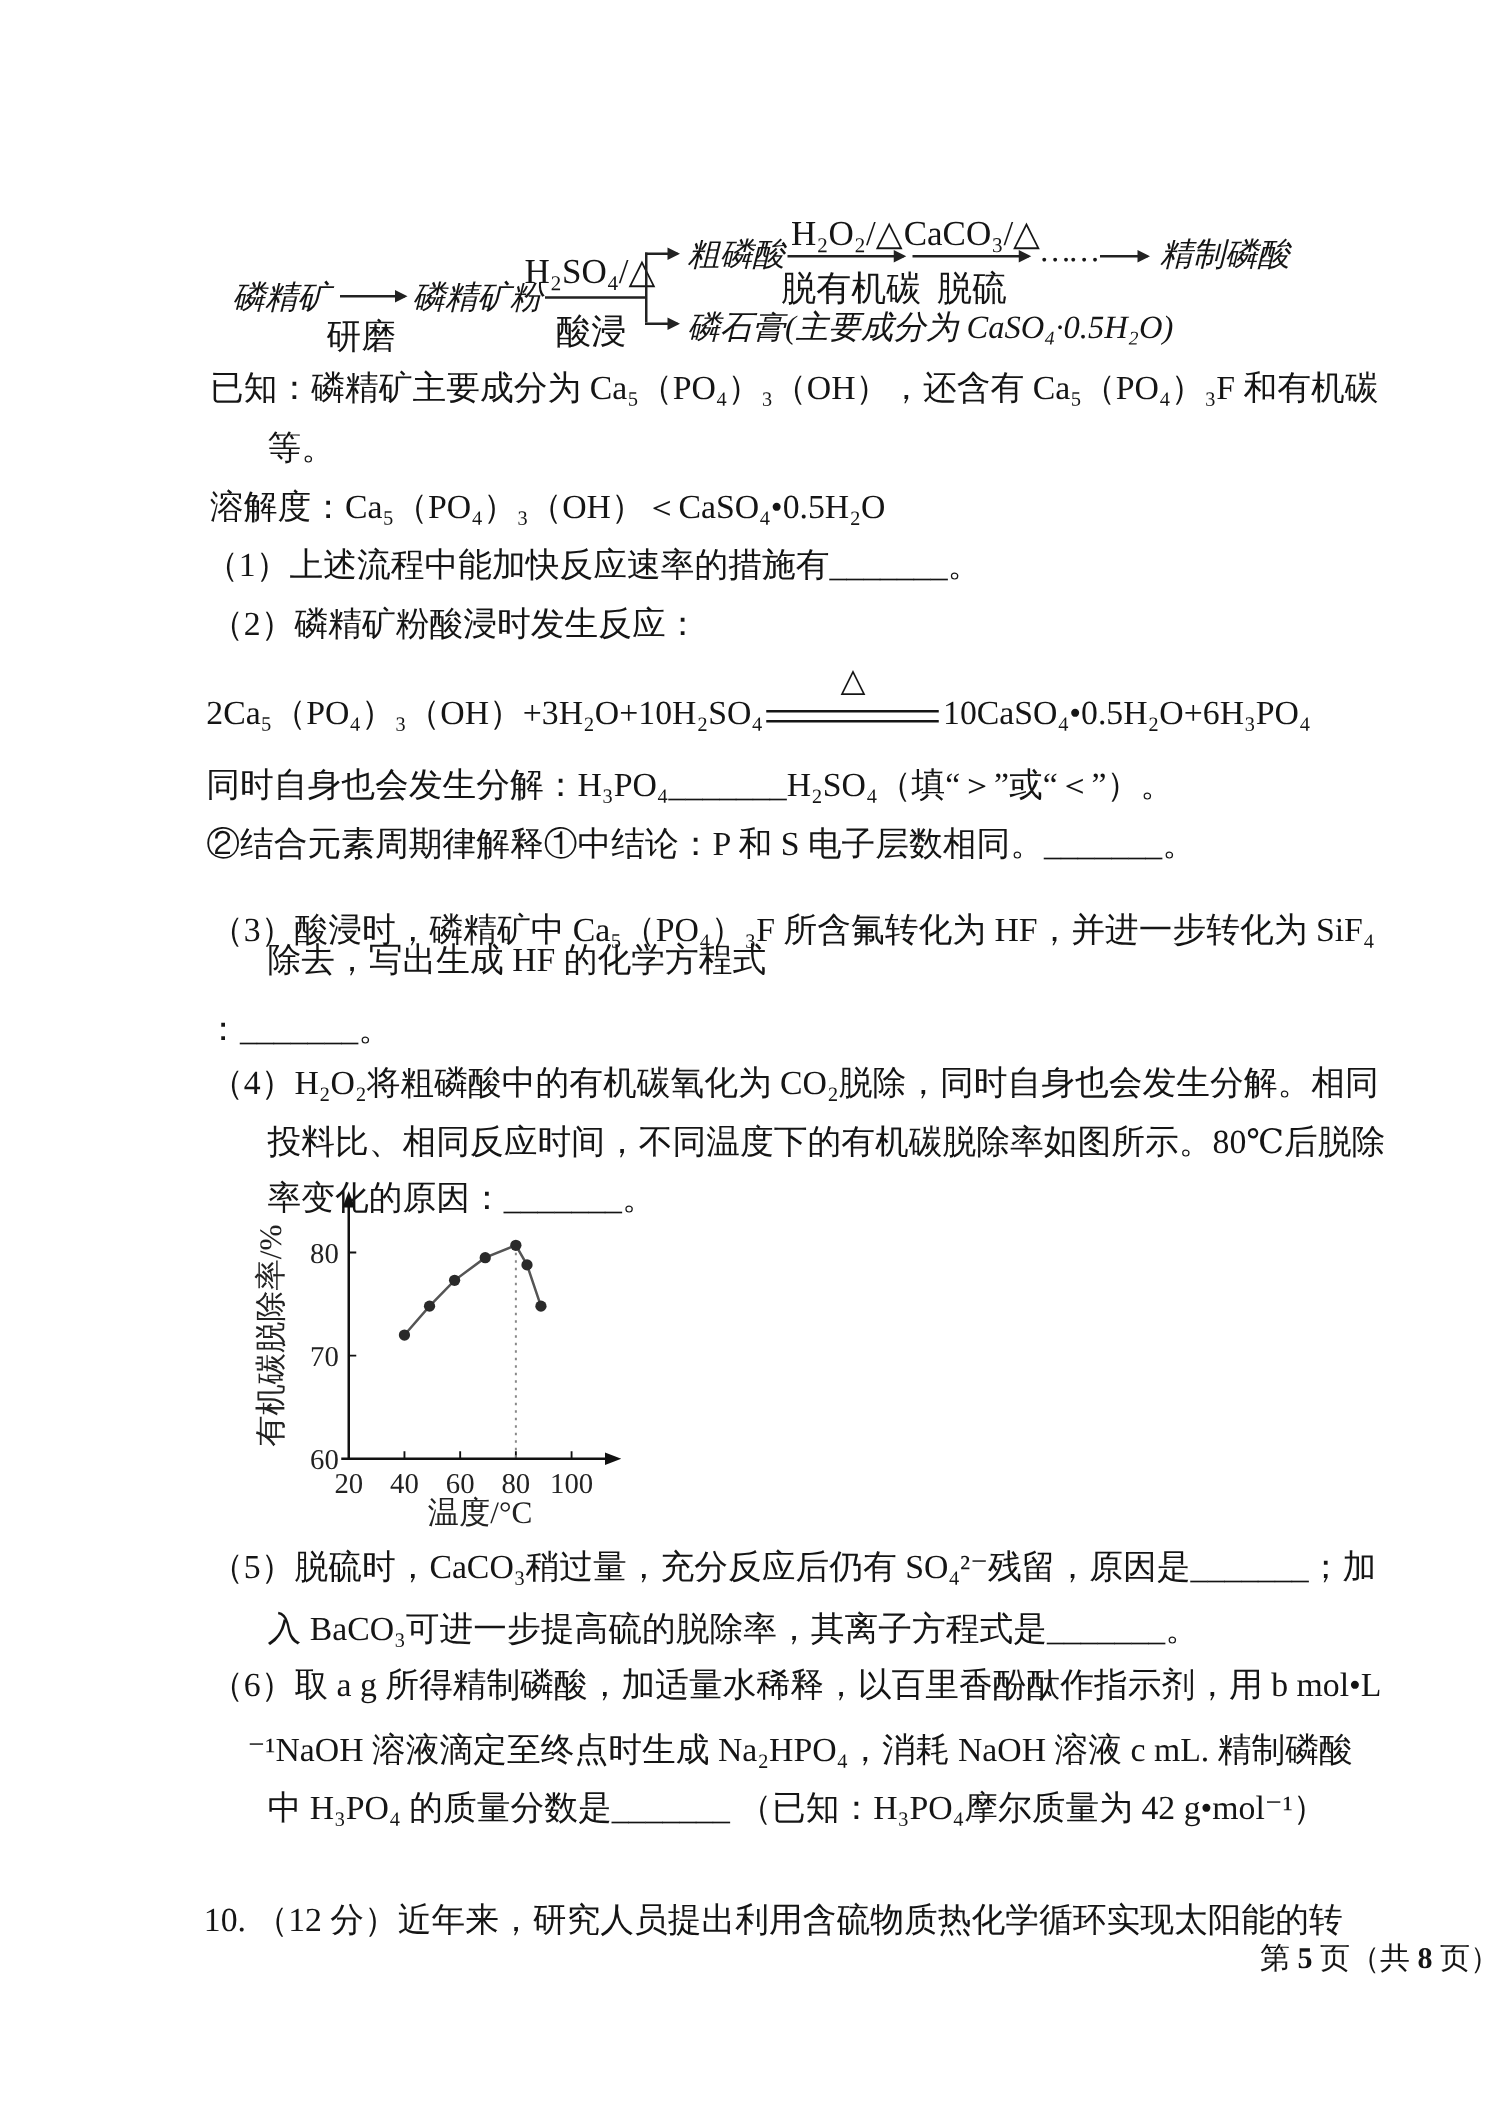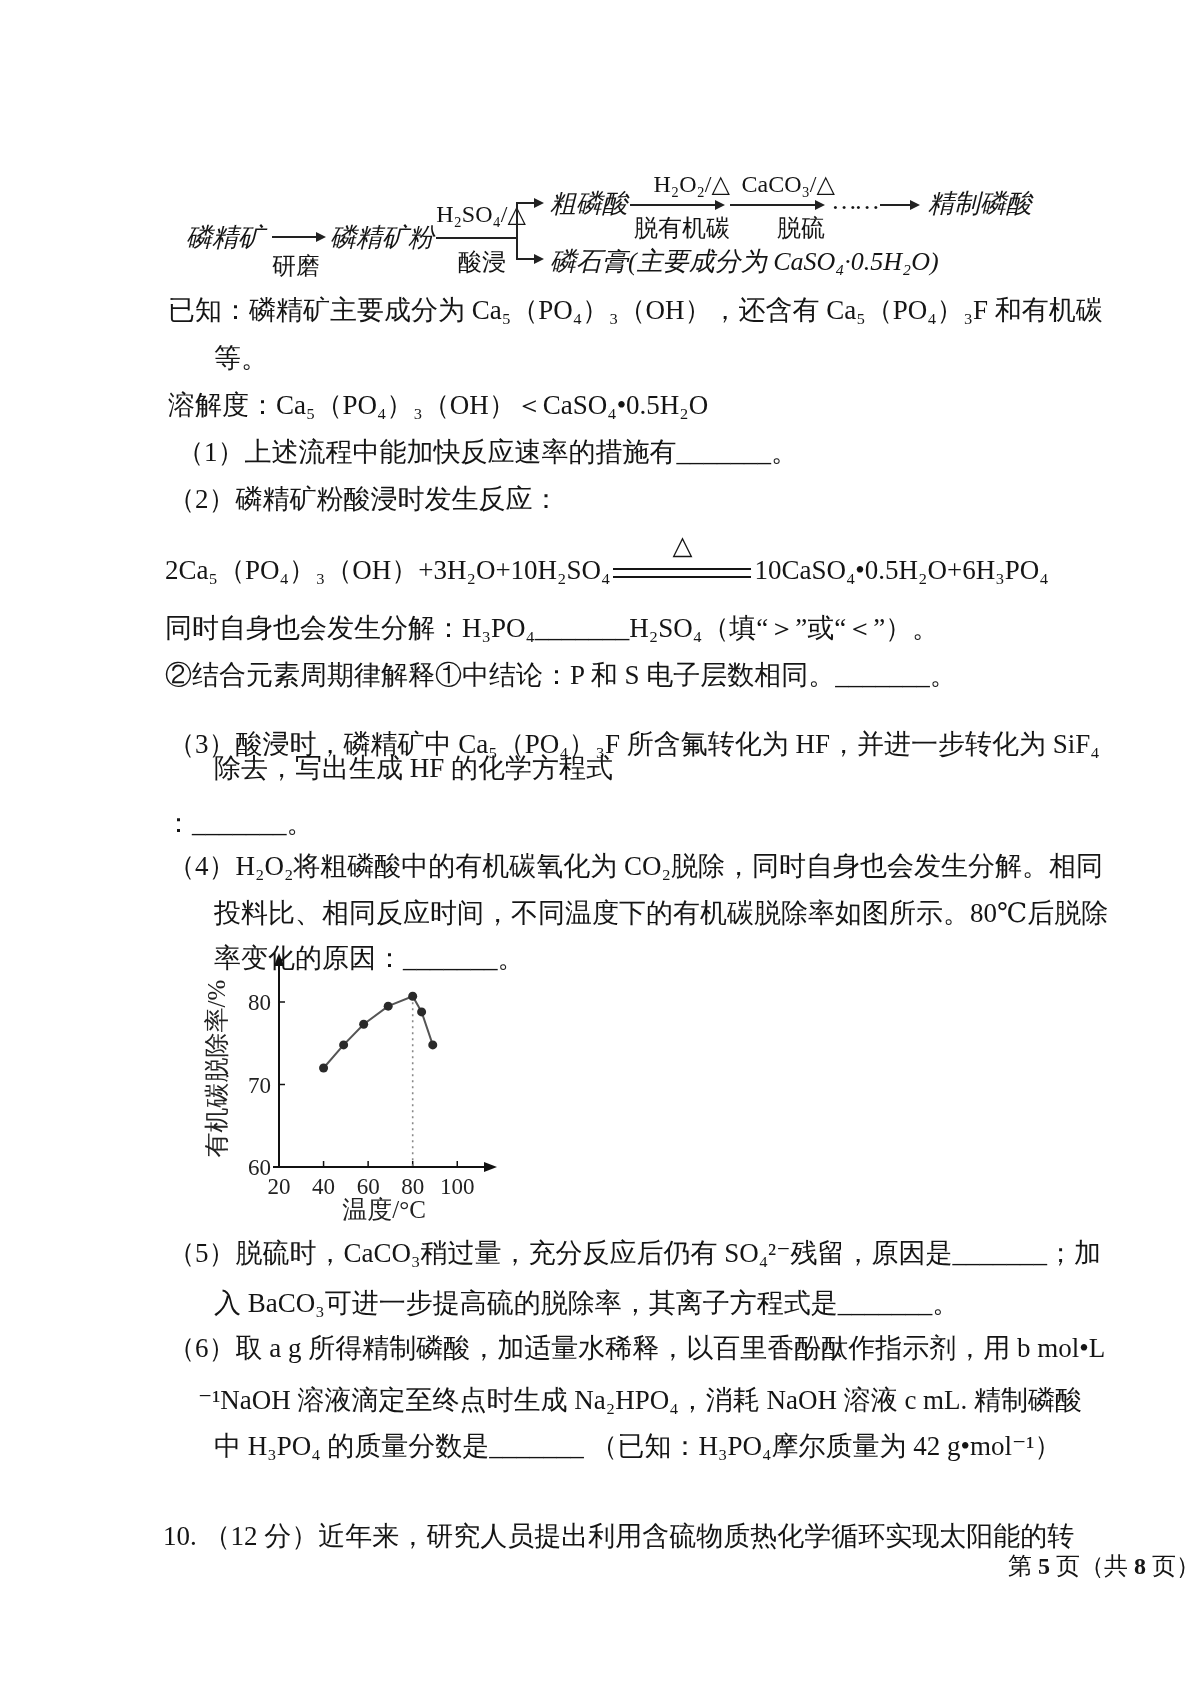--- a/index.html
+++ b/index.html
@@ -7,21 +7,21 @@
     position:relative; width:1200px; height:1698px; margin:0 auto;
     background:#ffffff; color:#151515;
     font-family:"Liberation Serif","DejaVu Serif",serif;
     overflow:hidden;
   }
   .line { position:absolute; font-size:27px; white-space:nowrap; }
 
   
   .fc { position:absolute; left:178px; top:160px; width:870px; height:122px; font-size:26px; }
   .fc .node { position:absolute; white-space:nowrap;font-style:italic; }
-  .fc .lab  { position:absolute; text-align:right; font-size:24px; white-space:nowrap; }
+  .fc .lab  { position:absolute; text-align:center; font-size:28px; white-space:nowrap; }
   .hline { position:absolute; border-top:2px solid #222; }
   .vline { position:absolute; border-left:2px solid #222; }
   .arrow { position:absolute; border-top:2px solid #222; }
   .arrow::after {
     content:""; position:absolute; right:-2px; top:-6px; width:0; height:0;
     border-left:10px solid #222; border-top:5px solid transparent; border-bottom:5px solid transparent;
   }
 
   
   .eqcond {
@@ -74,21 +74,21 @@
     <span class="node" style="left:655px;top:26px">……</span>
     <span class="arrow" style="left:702px;top:44px;width:38px"></span>
     <span class="node" style="left:750px;top:26px">精制磷酸</span>
 
     <span class="node" style="left:372px;top:84px">磷石膏(主要成分为 CaSO₄·0.5H₂O)</span>
   </div>
 
   <div class="line" style="left:168px;top:292px">已知：磷精矿主要成分为 Ca₅（PO₄）₃（OH），还含有 Ca₅（PO₄）₃F 和有机碳</div>
   <div class="line" style="left:214px;top:340px">等。</div>
   <div class="line" style="left:168px;top:387px">溶解度：Ca₅（PO₄）₃（OH）＜CaSO₄•0.5H₂O</div>
-  <div class="line" style="left:177px;top:434px">（1）上述流程中能加快反应速率的措施有_______。</div>
+  <div class="line" style="left:164px;top:434px">（1）上述流程中能加快反应速率的措施有_______。</div>
   <div class="line" style="left:168px;top:481px">（2）磷精矿粉酸浸时发生反应：</div>
 
   <div class="line" style="left:165px;top:552px">
     <span>2Ca₅（PO₄）₃（OH）+3H₂O+10H₂SO₄</span><span class="eqcond"><span class="tri">△</span></span><span>10CaSO₄•0.5H₂O+6H₃PO₄</span>
   </div>
 
   <div class="line" style="left:165px;top:610px">同时自身也会发生分解：H₃PO₄_______H₂SO₄（填“＞”或“＜”）。</div>
   <div class="line" style="left:165px;top:657px">②结合元素周期律解释①中结论：P 和 S 电子层数相同。_______。</div>
   <div class="line" style="left:168px;top:726px">（3）酸浸时，磷精矿中 Ca₅（PO₄）₃F 所含氟转化为 HF，并进一步转化为 SiF₄</div>
   <div class="line" style="left:214px;top:750px">除去，写出生成 HF 的化学方程式</div>

